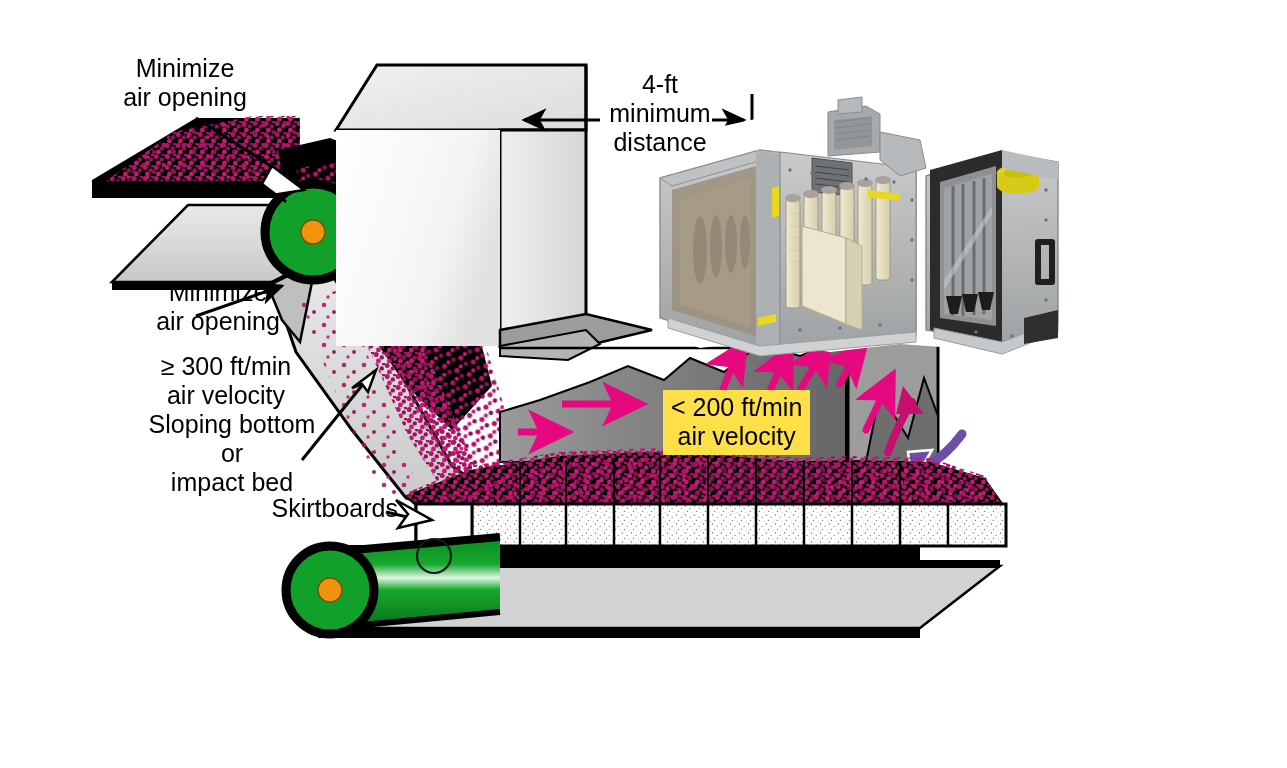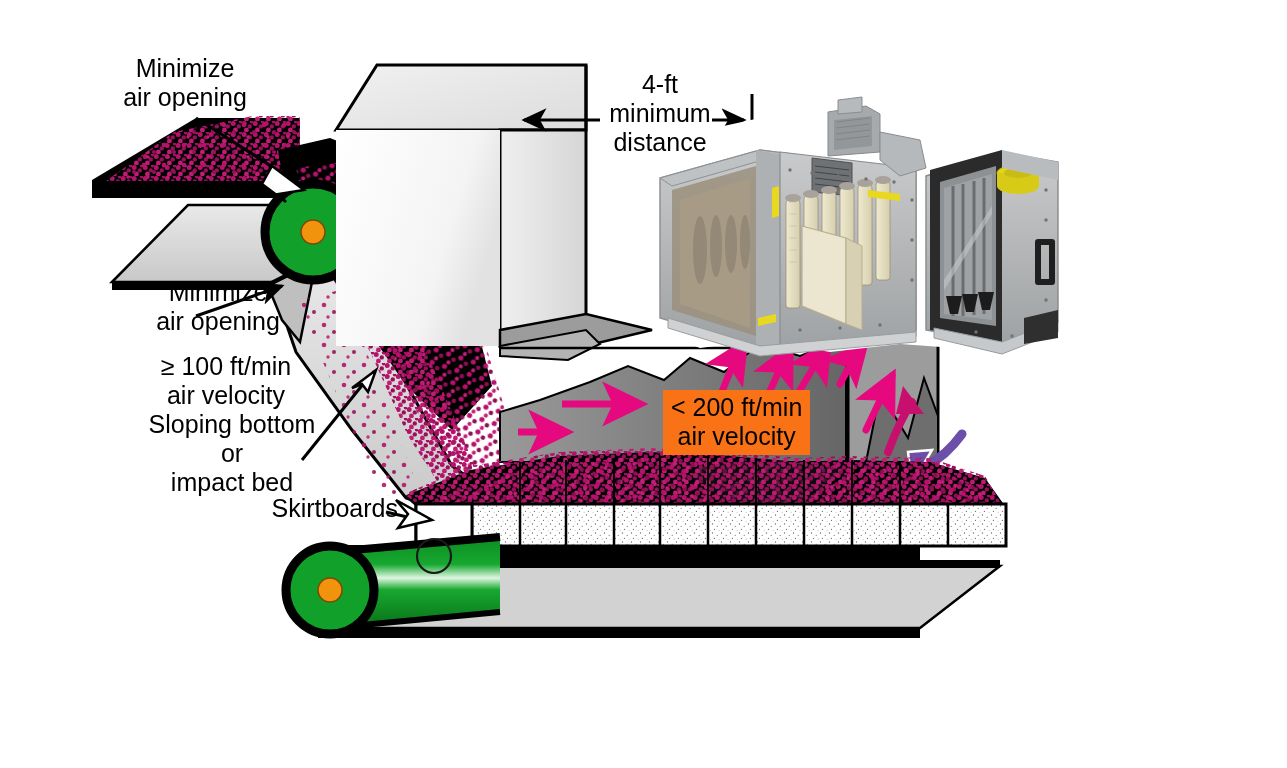--- a/index.html
+++ b/index.html
@@ -1,21 +1,21 @@
 <!DOCTYPE html>
 <html><head>
 <meta charset="utf-8">
 <style>
   html,body{margin:0;padding:0;background:#ffffff;}
   body{width:1287px;height:768px;overflow:hidden;font-family:"Liberation Sans",sans-serif;}
   #stage{position:relative;width:1287px;height:740px;background:#fff;padding-left:20px;}
   #svgroot{position:absolute;left:0;top:0;width:1287px;height:768px;}
   .lbl{position:absolute;font-family:"Liberation Sans",sans-serif;color:#000;
        font-size:25px;line-height:29px;text-align:center;white-space:pre;font-weight:400;}
-  .lbl-box{background:#f97316;padding:3px 8px 4px 8px;}
+  .lbl-box{background:#fde047;padding:3px 8px 4px 8px;}
 </style>
 </head>
 <body>
 
 <div id="stage">
 
 <svg id="svgroot" viewBox="0 0 1287 768" xmlns="http://www.w3.org/2000/svg">
 
   <defs>
 
@@ -391,21 +391,21 @@
   </g>
 
 </svg>
 
 <div class="lbl" style="left:90px; top:54px; width:190px;">Minimize
 air opening</div>
 
 <div class="lbl" style="left:118px; top:278px; width:200px;">Minimize
 air opening</div>
 
-<div class="lbl" style="left:126px; top:352px; width:200px;">≥ 100 ft/min
+<div class="lbl" style="left:126px; top:352px; width:200px;">≥ 300 ft/min
 air velocity</div>
 
 <div class="lbl" style="left:248px; top:494px; width:150px; text-align:right;">Skirtboards</div>
 
 <div class="lbl" style="left:128px; top:410px; width:208px;">Sloping bottom
 or
 impact bed</div>
 
 <div class="lbl" style="left:600px; top:70px; width:120px;">4-ft
 minimum

